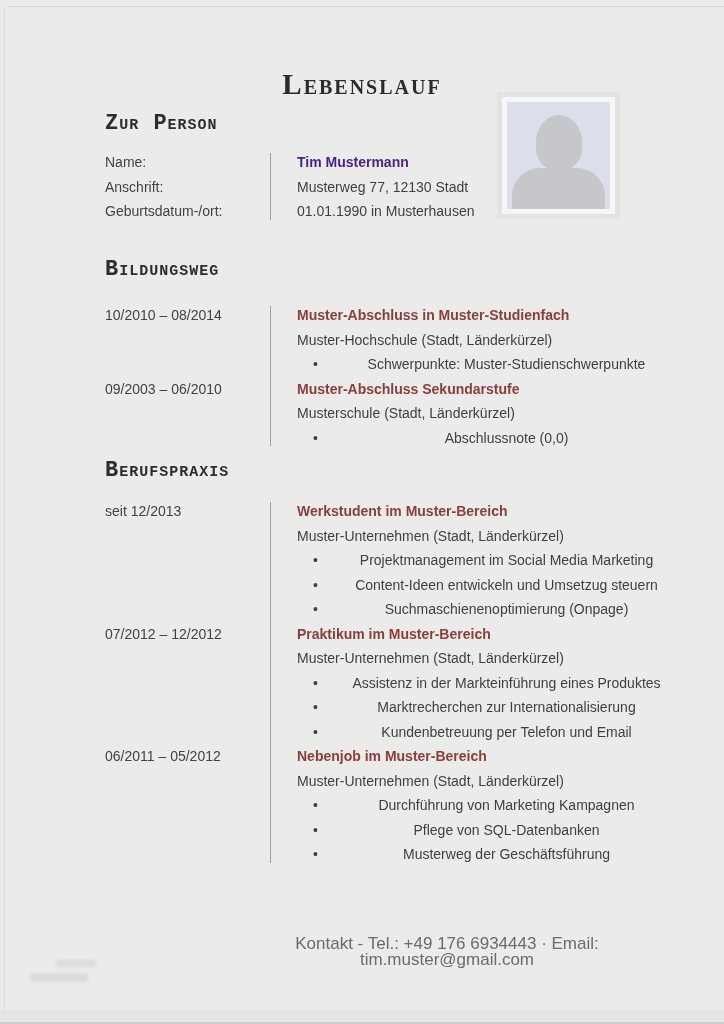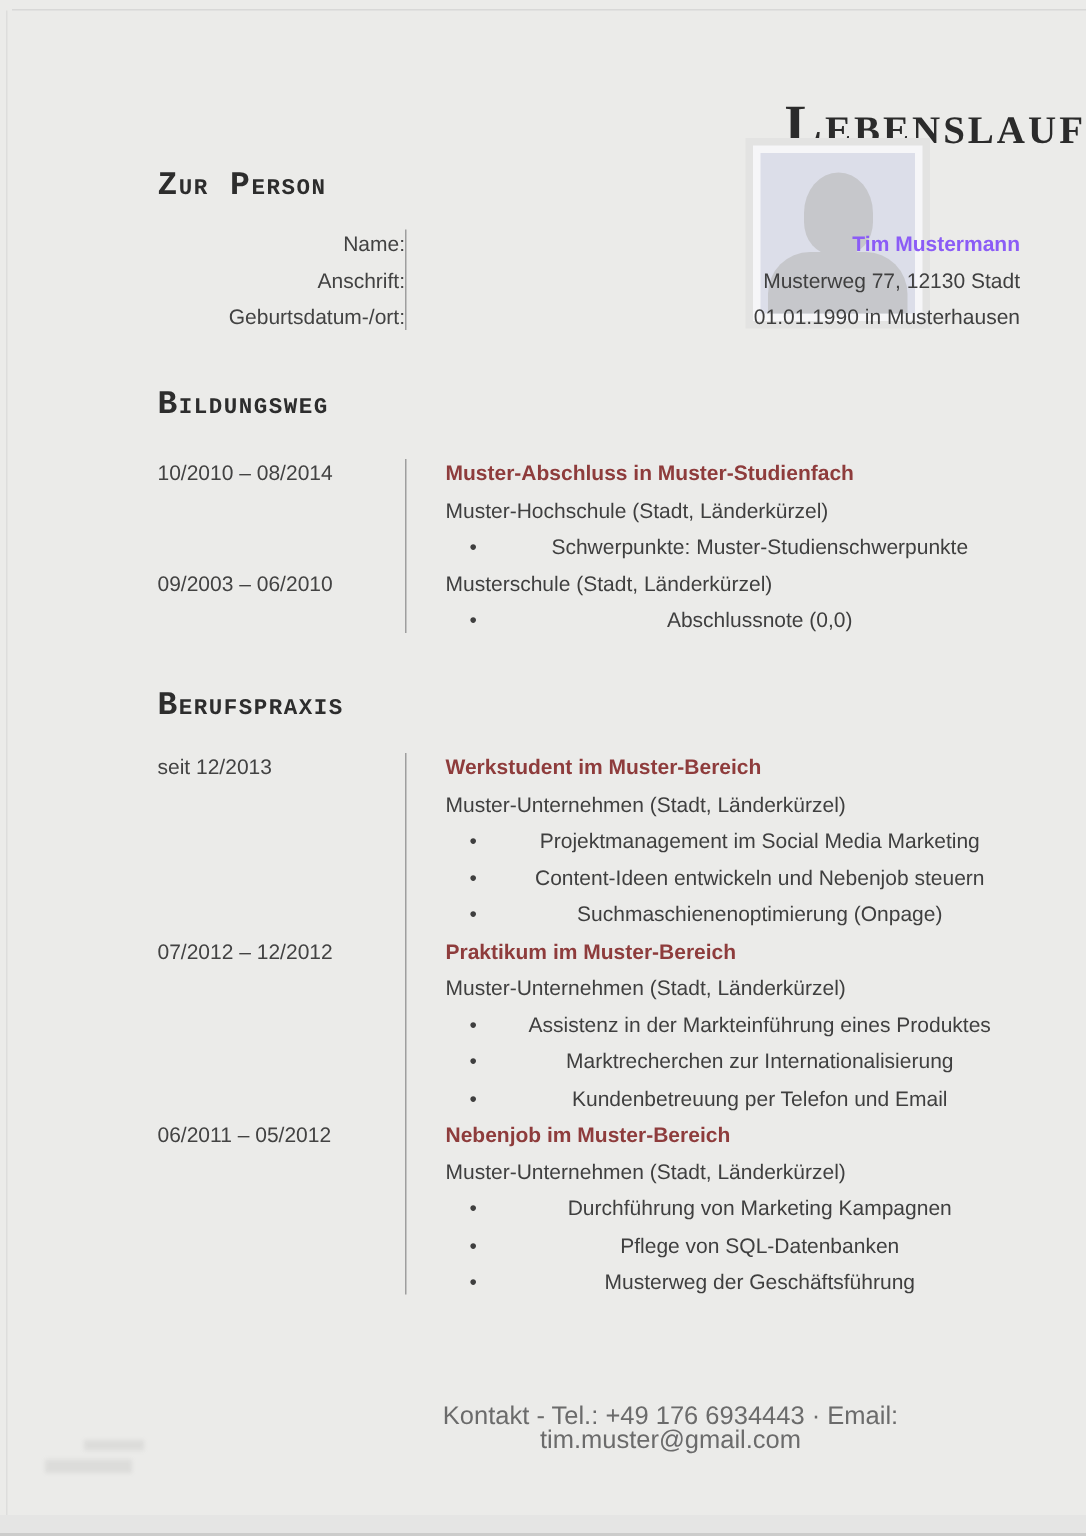--- a/index.html
+++ b/index.html
@@ -5,44 +5,44 @@
   html,body{margin:0;padding:0;}
   body{width:724px;height:1024px;font-family:"Liberation Sans","DejaVu Sans",sans-serif;}
   .page{position:relative;width:724px;height:1024px;background:#ebebe9;overflow:hidden;}
 
   
   .edge-top{position:absolute;top:6px;left:8px;right:0;height:1px;background:#d8d8d7;}
   .edge-left{position:absolute;top:7px;bottom:14px;left:4px;width:1px;background:#dddddc;}
   .edge-bottom-line{position:absolute;bottom:12px;left:0;right:0;height:1px;background:#d3d3d2;}
   .edge-bottom-band{position:absolute;bottom:0;left:0;right:0;height:12px;background:#e5e5e4;border-bottom:2px solid #cccccb;}
 
-  .doc-title{position:absolute;top:68px;left:0;right:0;margin:0;text-align:right;
+  .doc-title{position:absolute;top:68px;left:0;right:0;margin:0;text-align:center;
     font-family:"Liberation Serif","DejaVu Serif",serif;font-variant:small-caps;
-    font-weight:600;font-size:37px;line-height:32px;letter-spacing:2px;color:#2b2b2b;}
+    font-weight:600;font-size:29px;line-height:32px;letter-spacing:2px;color:#2b2b2b;}
 
   .cv-section{position:absolute;left:105px;width:575px;}
   .section-heading{margin:0;font-family:Liberation Mono, monospace;
     font-variant:small-caps;font-weight:600;font-size:22px;line-height:24px;
     letter-spacing:1px;color:#2d2d2d;}
 
   .sec-person{top:112px;}
   .sec-education{top:258px;}
   .sec-experience{top:459px;}
 
   .entries{position:relative;font-size:14px;line-height:24.5px;color:#3f3f3f;}
-  .sec-person .entries{margin-top:14px;text-align:right;}
+  .sec-person .entries{margin-top:14px;}
   .sec-education .entries{margin-top:21px;}
   .sec-experience .entries{margin-top:16px;}
   .entries::before{content:"";position:absolute;left:165px;top:3px;bottom:4px;width:1px;background:#9e9e9e;}
 
   .prow,.entry{display:grid;grid-template-columns:165px 1fr;}
   .plabel,.period{white-space:nowrap;color:#424242;}
   .pvalue,.entry-body{padding-left:27px;}
   .pvalue{white-space:nowrap;}
-  .accent{color:#8b5cf6;font-weight:700;}
+  .accent{color:#4c1d95;font-weight:700;}
   .entry-title{white-space:nowrap;color:#8e3c3c;font-weight:700;}
   .entry-subtitle{white-space:nowrap;}
   .bullets{margin:0;padding:0;list-style:none;}
   .bullet{position:relative;padding-left:36px;white-space:nowrap;text-align:center;}
   .bullet::before{content:"\2022";position:absolute;left:16px;top:0;color:#3f3f3f;}
 
   
   .photo{position:absolute;left:497px;top:92px;width:123px;height:127px;
     background:#e3e3e2;box-sizing:border-box;padding:5px;}
   .photo-mat{width:100%;height:100%;background:#f6f6f8;box-sizing:border-box;padding:5px;}
@@ -110,20 +110,21 @@
             <ul class="bullets">
 
                 <li class="bullet">Schwerpunkte: Muster-Studienschwerpunkte</li>
               </ul>
           </div>
         </div>
 
         <div class="entry">
           <div class="period">09/2003 – 06/2010</div>
           <div class="entry-body">
+            <div class="entry-title">Muster-Abschluss Sekundarstufe</div>
             <div class="entry-subtitle">Musterschule (Stadt, Länderkürzel)</div>
             <ul class="bullets">
 
                 <li class="bullet">Abschlussnote (0,0)</li>
               </ul>
           </div>
         </div>
       </div>
   </section>
 
@@ -133,21 +134,21 @@
 
         <div class="entry">
           <div class="period">seit 12/2013</div>
           <div class="entry-body">
             <div class="entry-title">Werkstudent im Muster-Bereich</div>
             <div class="entry-subtitle">Muster-Unternehmen (Stadt, Länderkürzel)</div>
             <ul class="bullets">
 
                 <li class="bullet">Projektmanagement im Social Media Marketing</li>
 
-                <li class="bullet">Content-Ideen entwickeln und Nebenjob steuern</li>
+                <li class="bullet">Content-Ideen entwickeln und Umsetzug steuern</li>
 
                 <li class="bullet">Suchmaschienenoptimierung (Onpage)</li>
               </ul>
           </div>
         </div>
 
         <div class="entry">
           <div class="period">07/2012 – 12/2012</div>
           <div class="entry-body">
             <div class="entry-title">Praktikum im Muster-Bereich</div>

